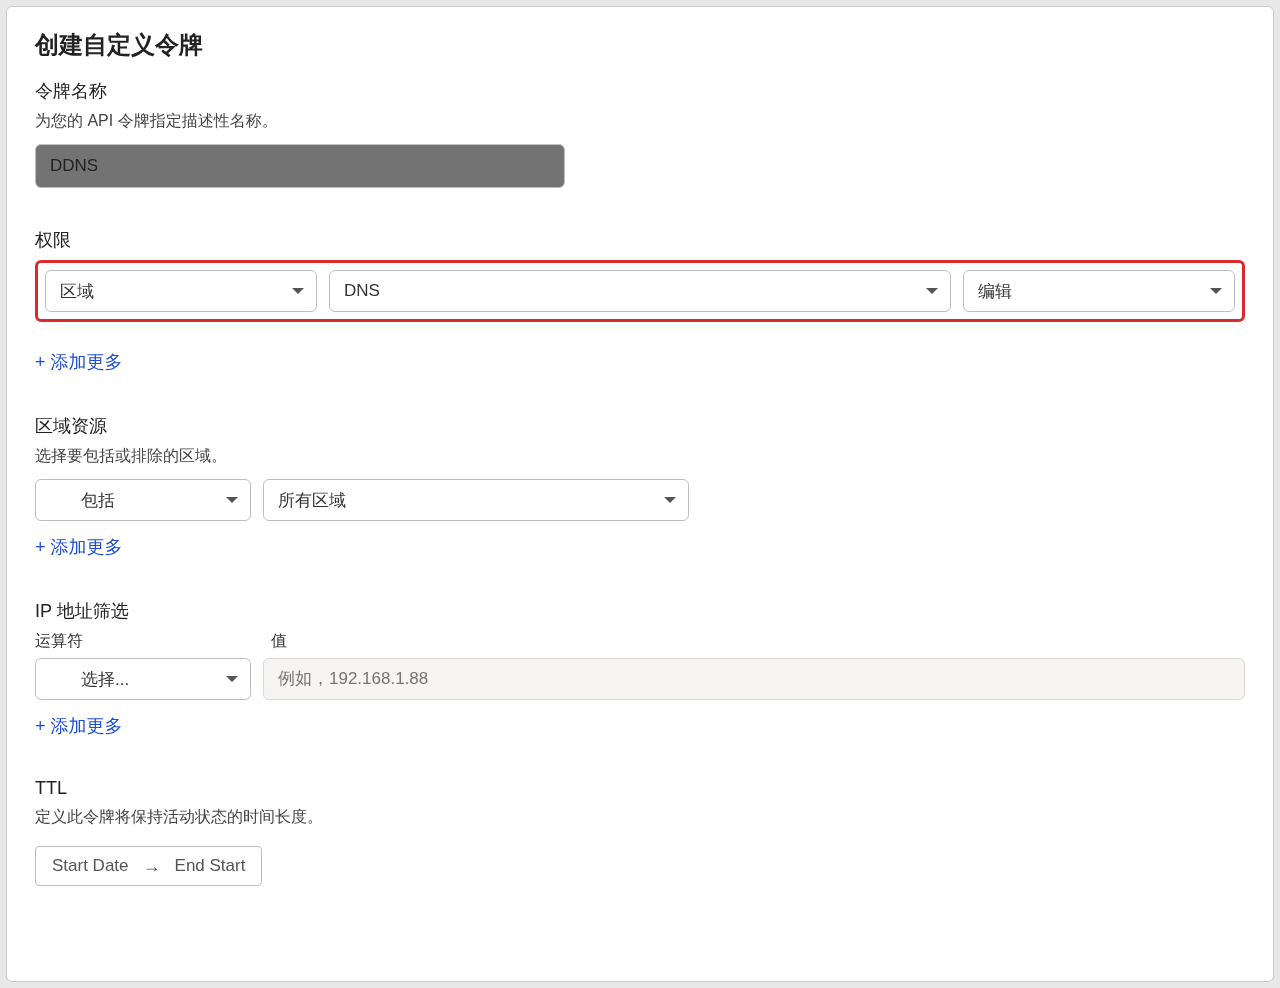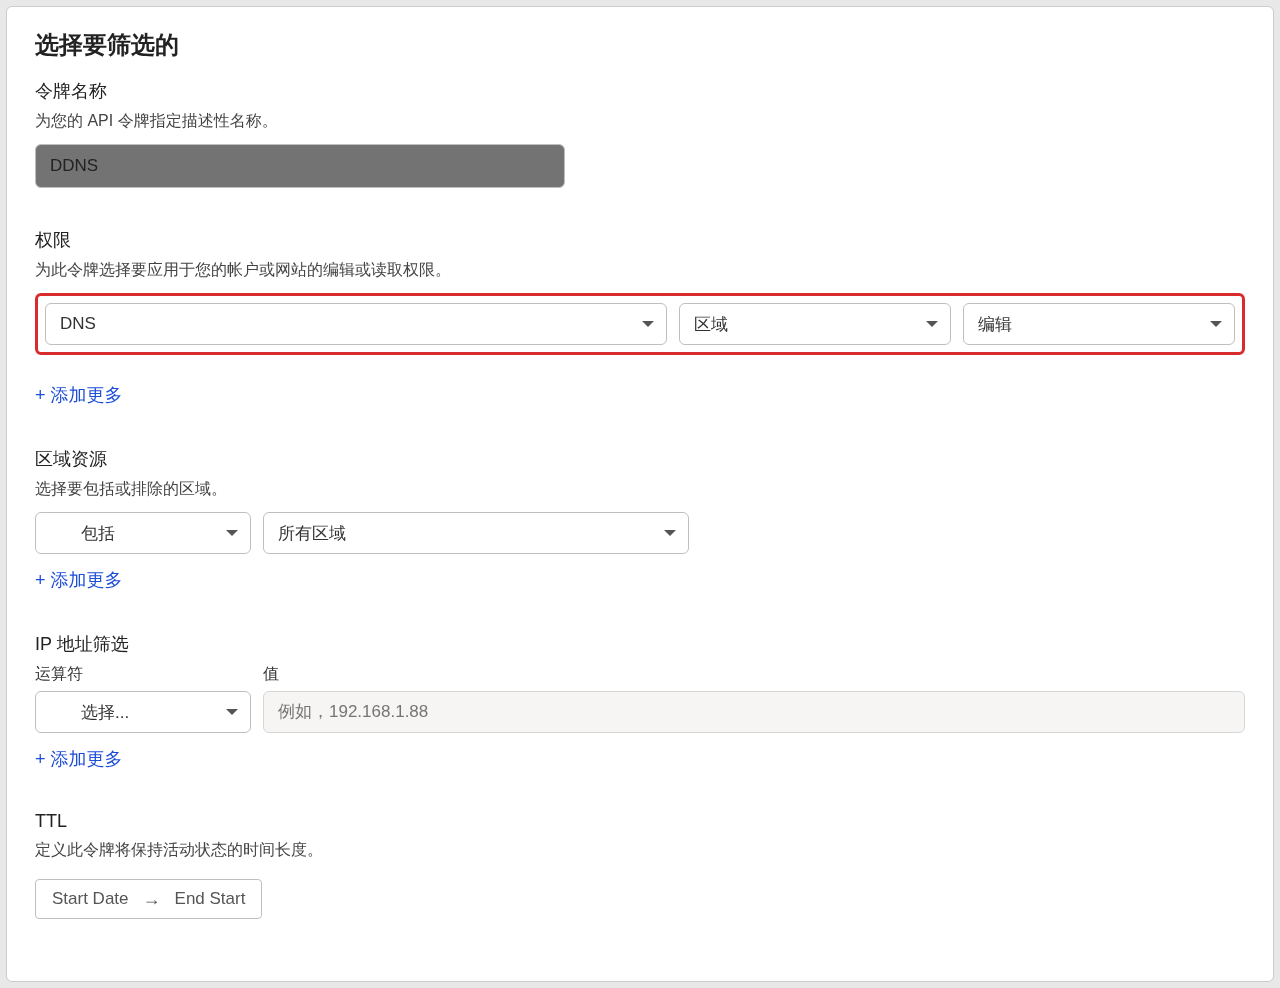--- a/index.html
+++ b/index.html
@@ -84,21 +84,21 @@
   .add-more {
     color: #1d4ed8;
     font-size: 18px;
     font-weight: 500;
     margin-top: 14px;
     cursor: pointer;
     display: inline-block;
   }
   .sub-labels {
     display: flex;
-    gap: 12px;
+    gap: 20px;
     margin-bottom: 6px;
   }
   .sub-labels .lbl-op { width: 216px; font-size: 16px; color: #333; }
   .sub-labels .lbl-val { font-size: 16px; color: #333; }
   .value-input {
     flex: 1;
     height: 42px;
     border: 1px solid #d7d7d7;
     border-radius: 6px;
     background: #f6f5f4;
@@ -122,39 +122,38 @@
   .arrow-icon {
     font-size: 18px;
     color: #555;
   }
 </style>
 </head>
 <body>
 
 <div class="panel">
 
-  <h1 class="page-title">选择要筛选的</h1>
+  <h1 class="page-title">创建自定义令牌</h1>
 
   <div class="section">
     <div class="section-label">令牌名称</div>
     <div class="section-desc">为您的 API 令牌指定描述性名称。</div>
     <input type="text" class="text-input" value="DDNS" style="">
   </div>
 
   <div class="section">
     <div class="section-label">权限</div>
-    <div class="section-desc">为此令牌选择要应用于您的帐户或网站的编辑或读取权限。</div>
     <div class="highlight-row">
       <div class="row">
+        <div class="select w-small">
+          <span>区域</span>
+          <span class="chevron"></span>
+        </div>
         <div class="select w-mid">
           <span>DNS</span>
-          <span class="chevron"></span>
-        </div>
-        <div class="select w-small">
-          <span>区域</span>
           <span class="chevron"></span>
         </div>
         <div class="select w-perm">
           <span>编辑</span>
           <span class="chevron"></span>
         </div>
       </div>
     </div>
     <span class="add-more">+ 添加更多</span>
   </div>

